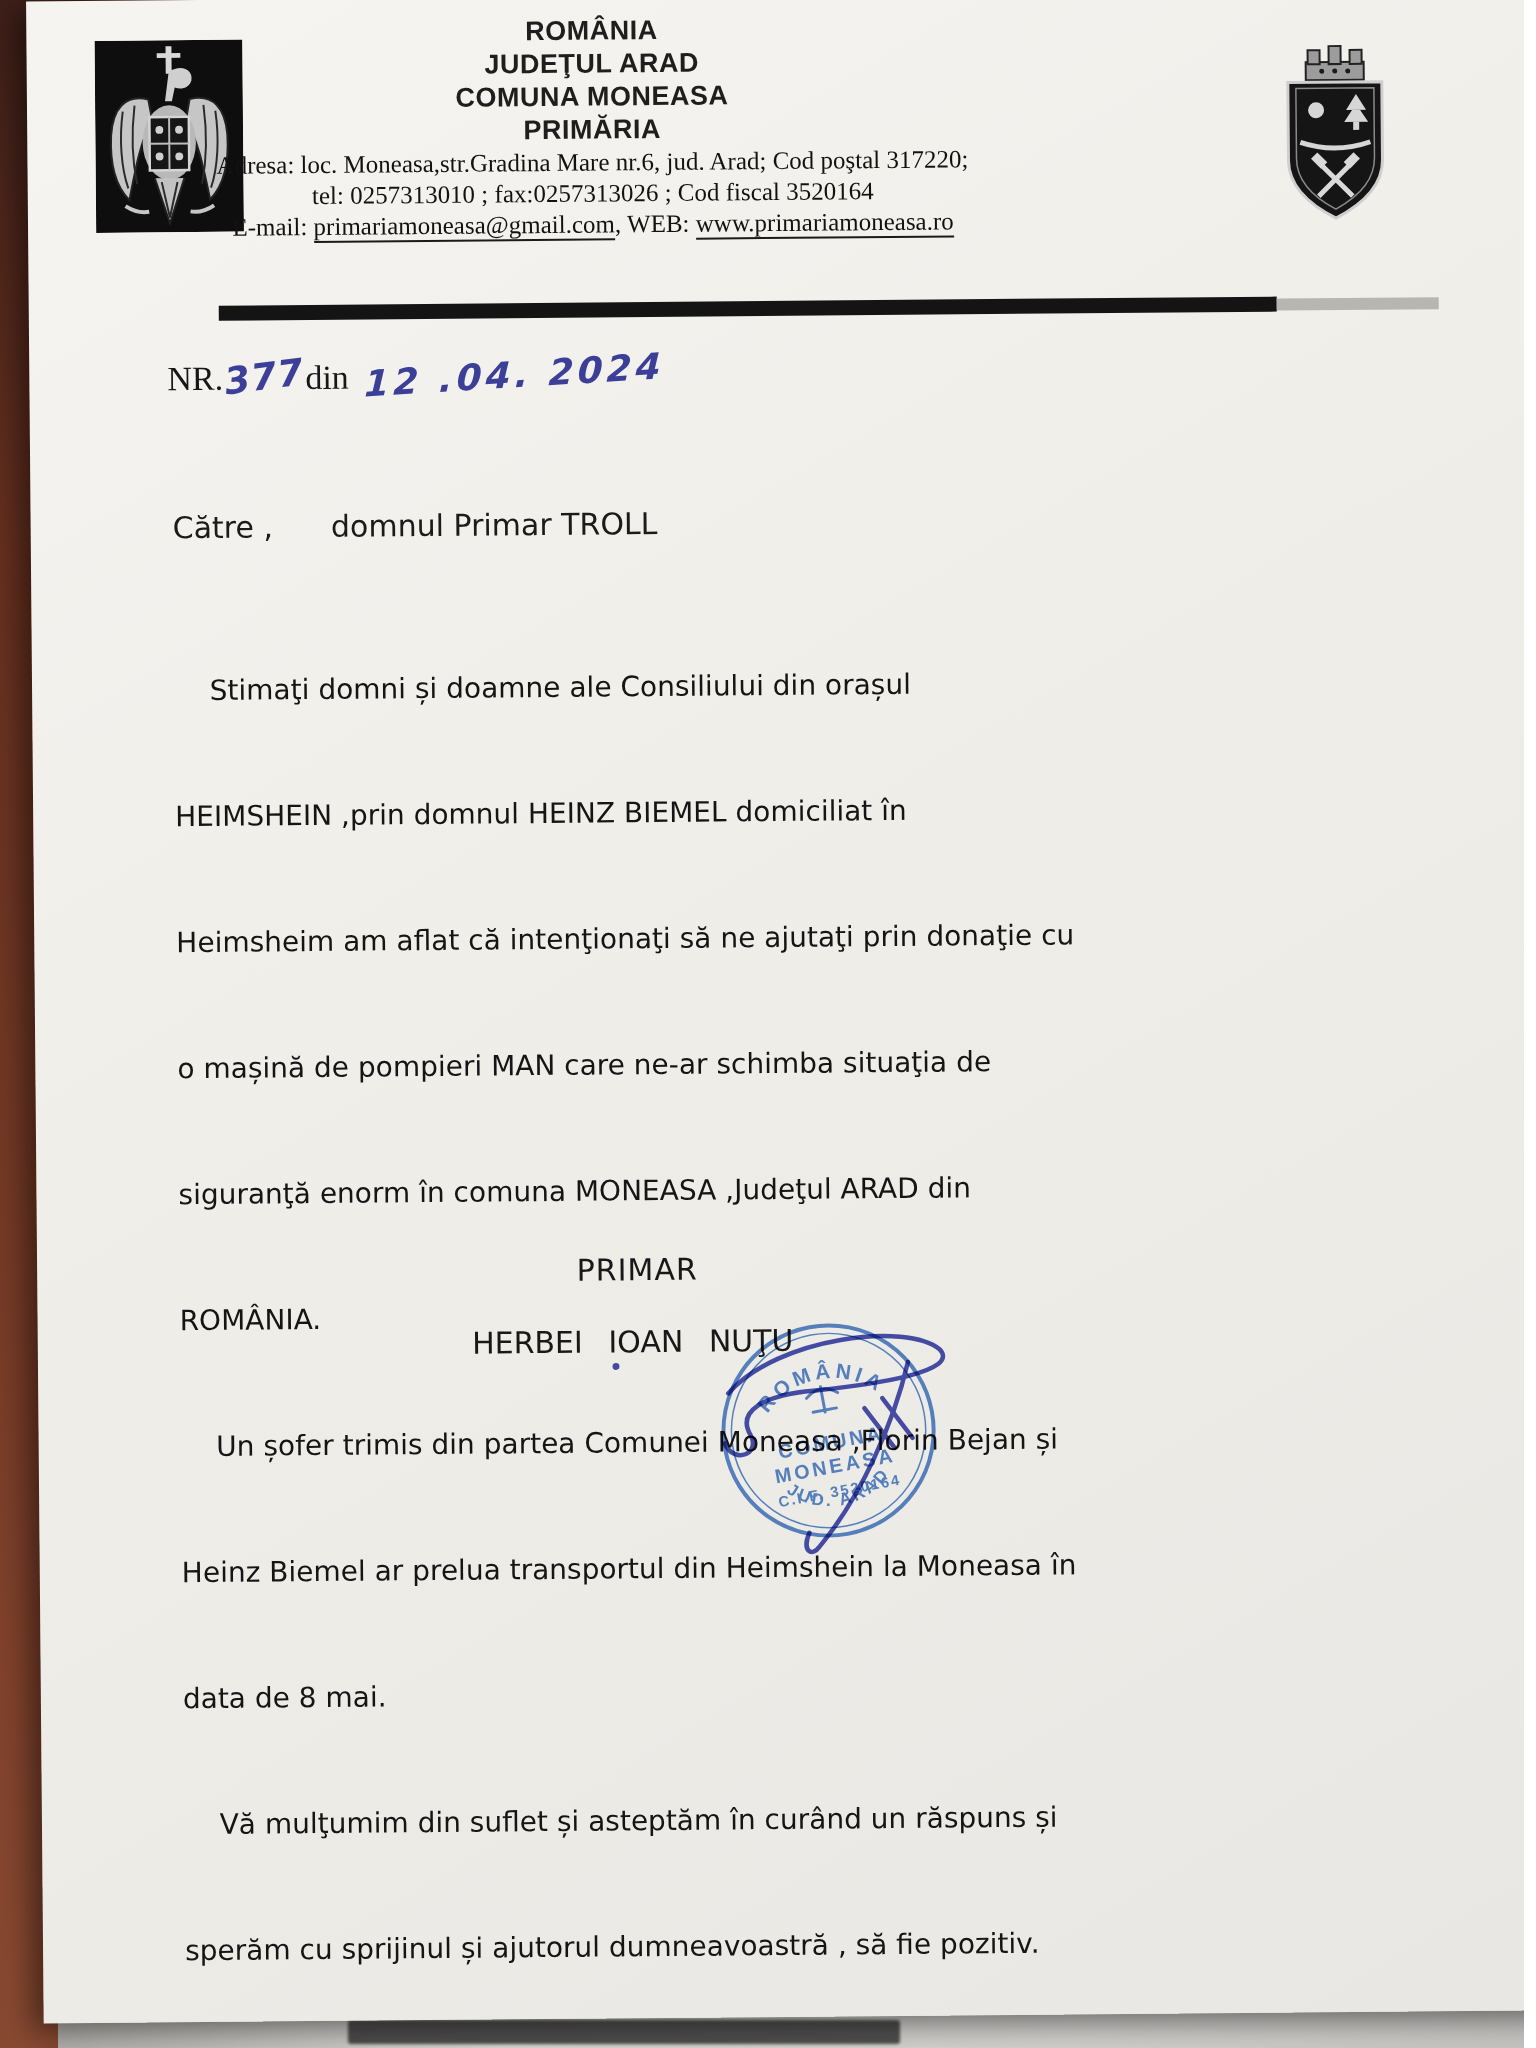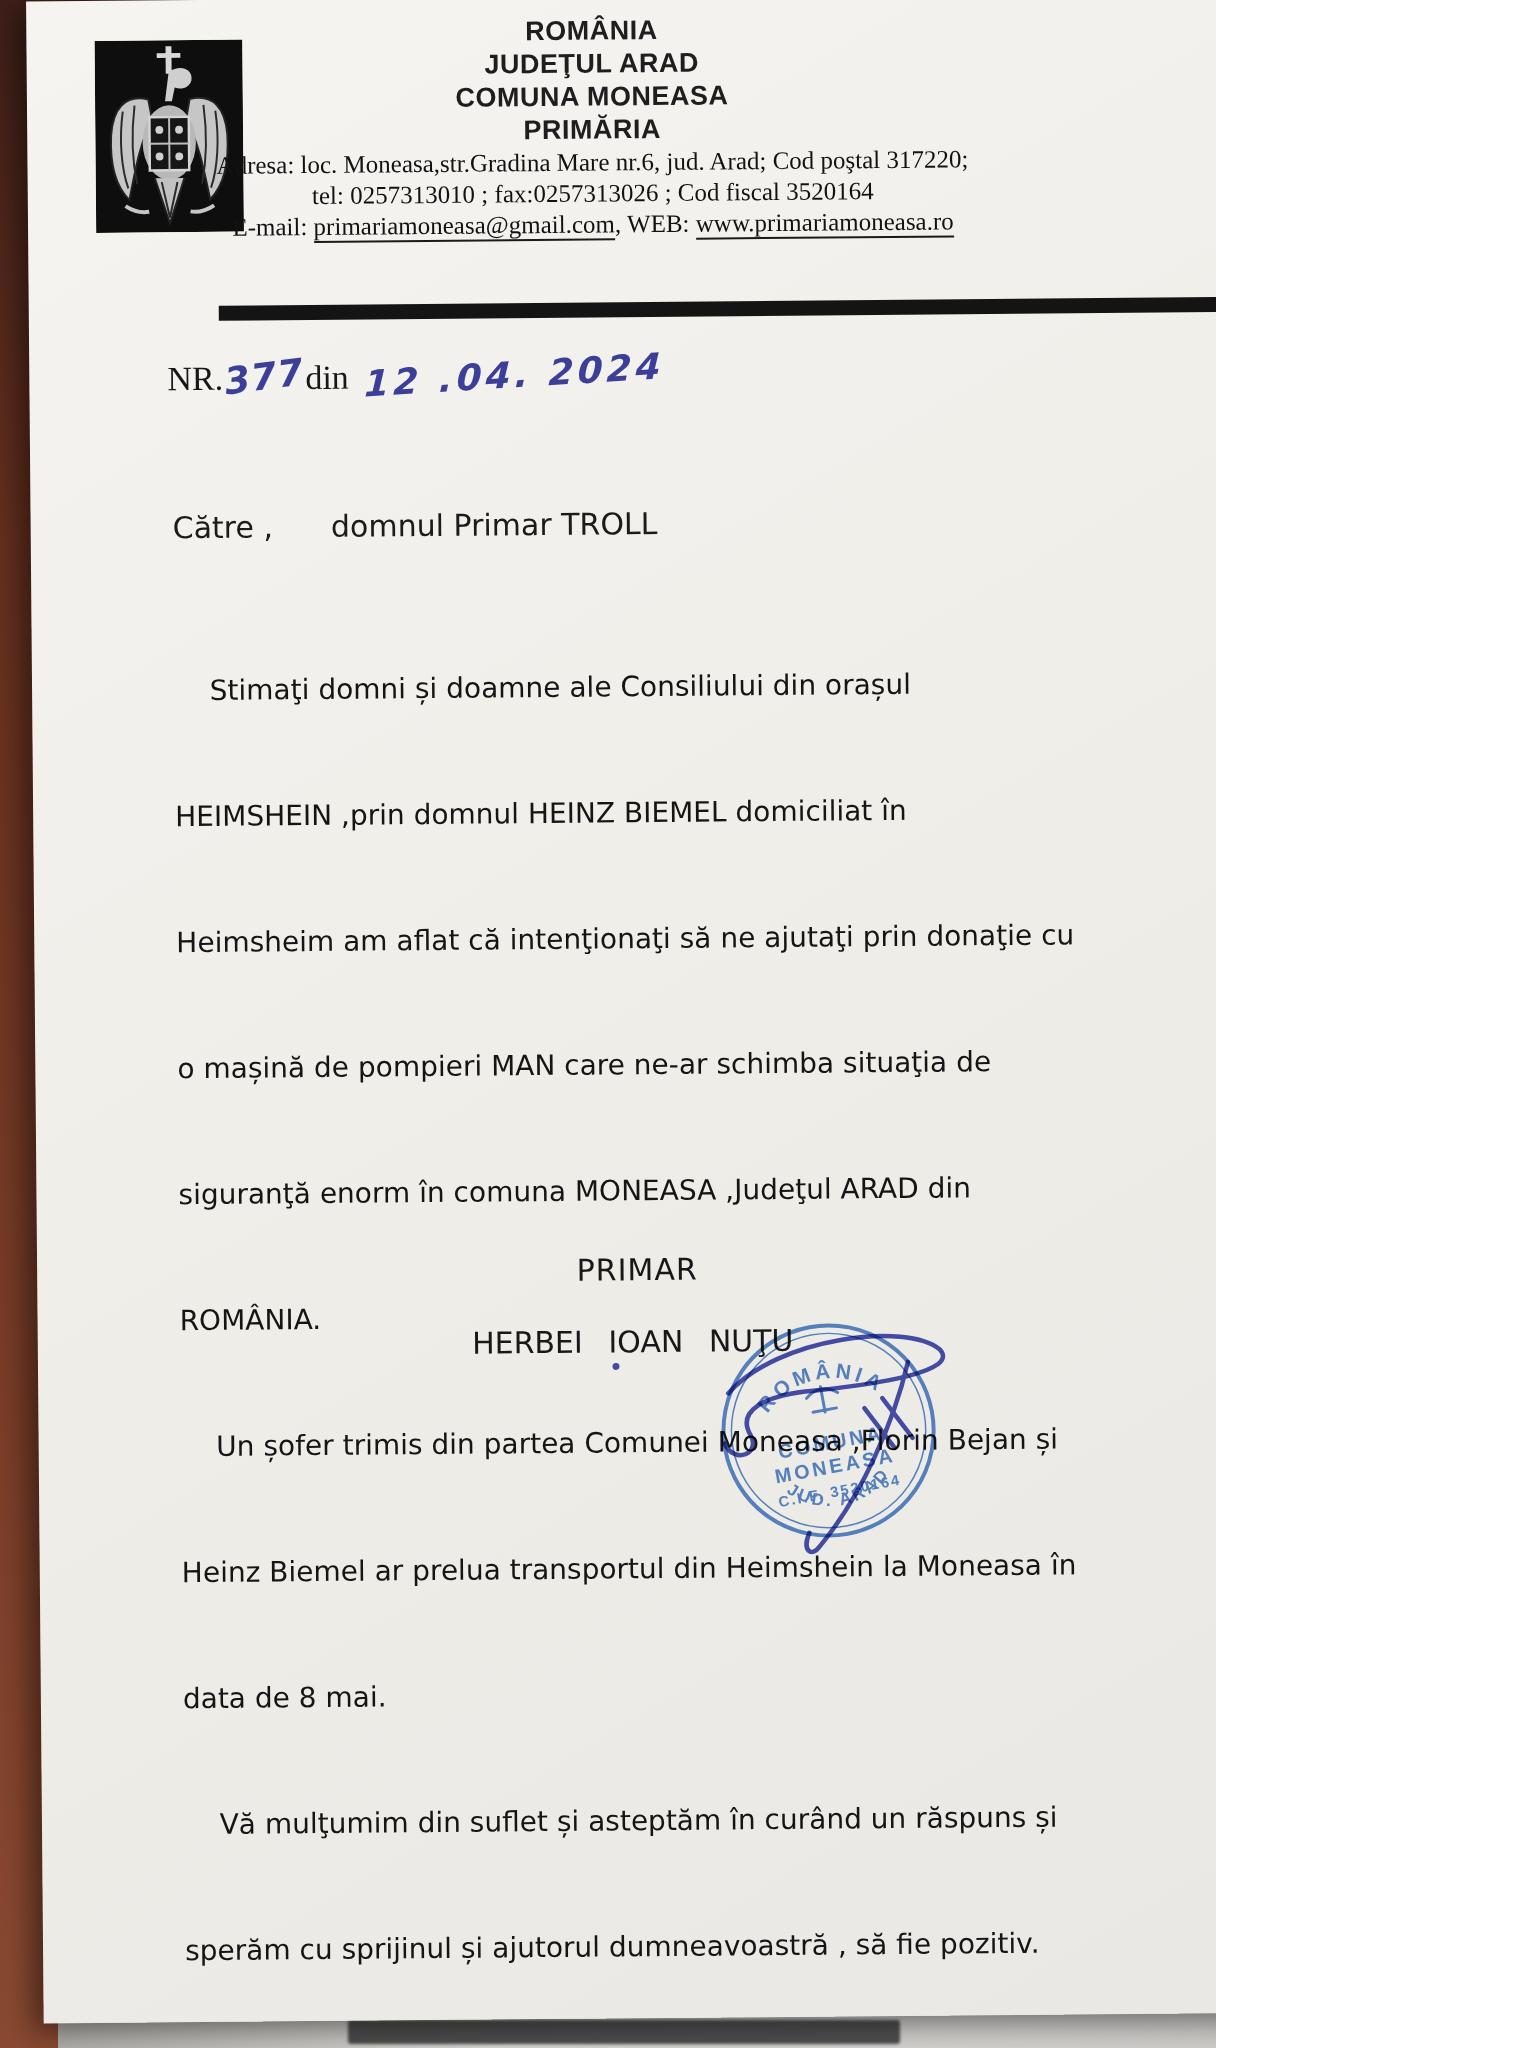--- a/index.html
+++ b/index.html
@@ -1,16 +1,16 @@
 <!DOCTYPE html>
 <html><head>
 <meta charset="utf-8">
 <style>
   html,body{margin:0;padding:0;}
-  .page{position:relative;width:1216px;height:2048px;overflow:hidden;
+  .page{position:relative;width:1524px;height:2048px;overflow:hidden;
         background:linear-gradient(175deg,#3f2019 0%,#66301f 25%,#7a3d28 65%,#8c4c33 100%);
         font-family:"DejaVu Sans",sans-serif;}
   .table-gray{position:absolute;left:58px;top:2000px;width:1478px;height:48px;
         background:linear-gradient(90deg,#b5b3af,#d8d7d4 30%,#cfcecb 70%,#c4c3c0);}
   .table-dark{position:absolute;left:348px;top:2020px;width:552px;height:24px;
         background:#4f4f4f;border-radius:3px;filter:blur(1.5px);}
   .paper{position:absolute;left:26px;top:-12px;width:1546px;height:2022px;
         background:linear-gradient(150deg,#f6f4f0 0%,#efede8 50%,#e8e7e3 100%);
         transform:rotate(-0.5deg);transform-origin:top right;
         box-shadow:-10px 8px 30px rgba(0,0,0,.5);}

